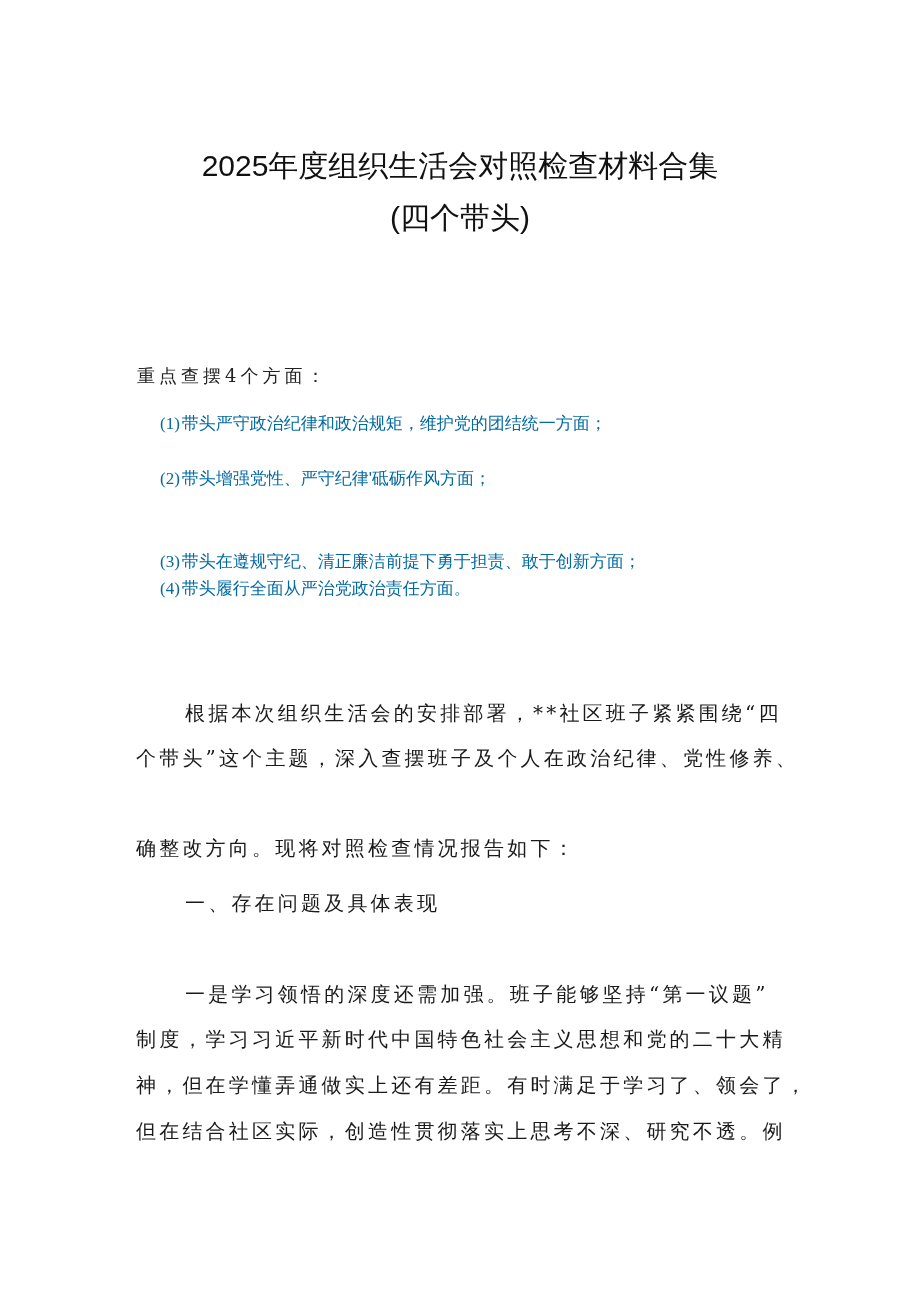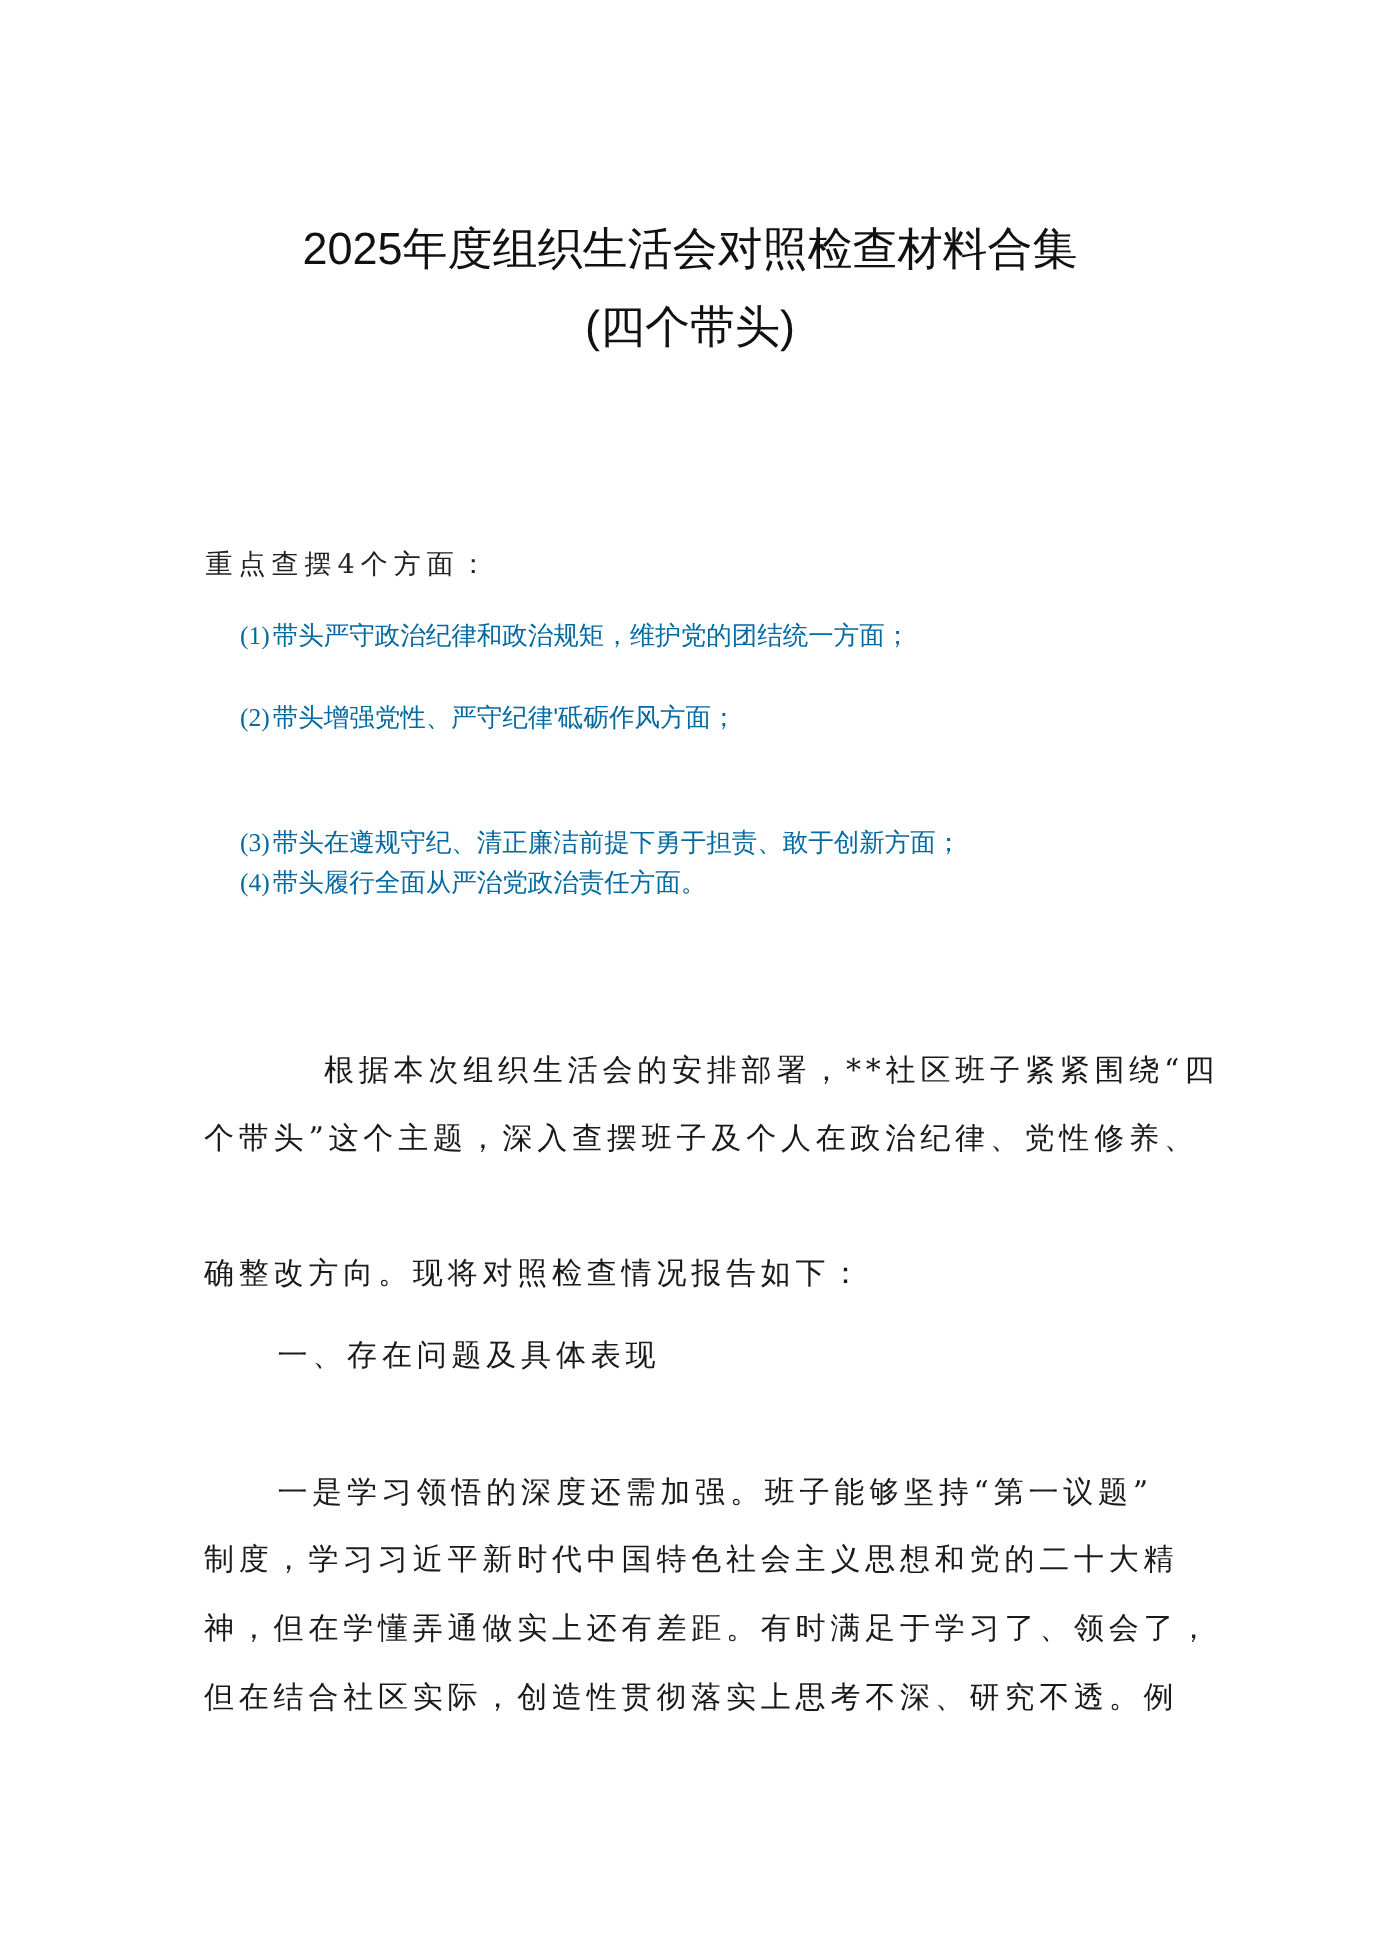--- a/index.html
+++ b/index.html
@@ -70,21 +70,21 @@
     left: 136px;
     font-family: "DejaVu Serif", "Liberation Serif", serif;
     font-size: 20px;
     color: #1a1a1a;
     letter-spacing: 3.2px;
     white-space: nowrap;
   }
   .body-line.indent { left: 185px; }
   .body-line.sub-indent { left: 177px; letter-spacing: 1.6px; }
 
-  .l1 { top: 700px; margin-left: 31px; }
+  .l1 { top: 700px; }
   .l2 { top: 745px; }
   .l3 { top: 790px; }
   .l4 { top: 835px; }
   .l5 { top: 890px; }
   .l6 { top: 936px; }
   .l7 { top: 981px; }
   .l8 { top: 1026px; }
   .l9 { top: 1072px; }
   .l10 { top: 1118px; }
 </style>

